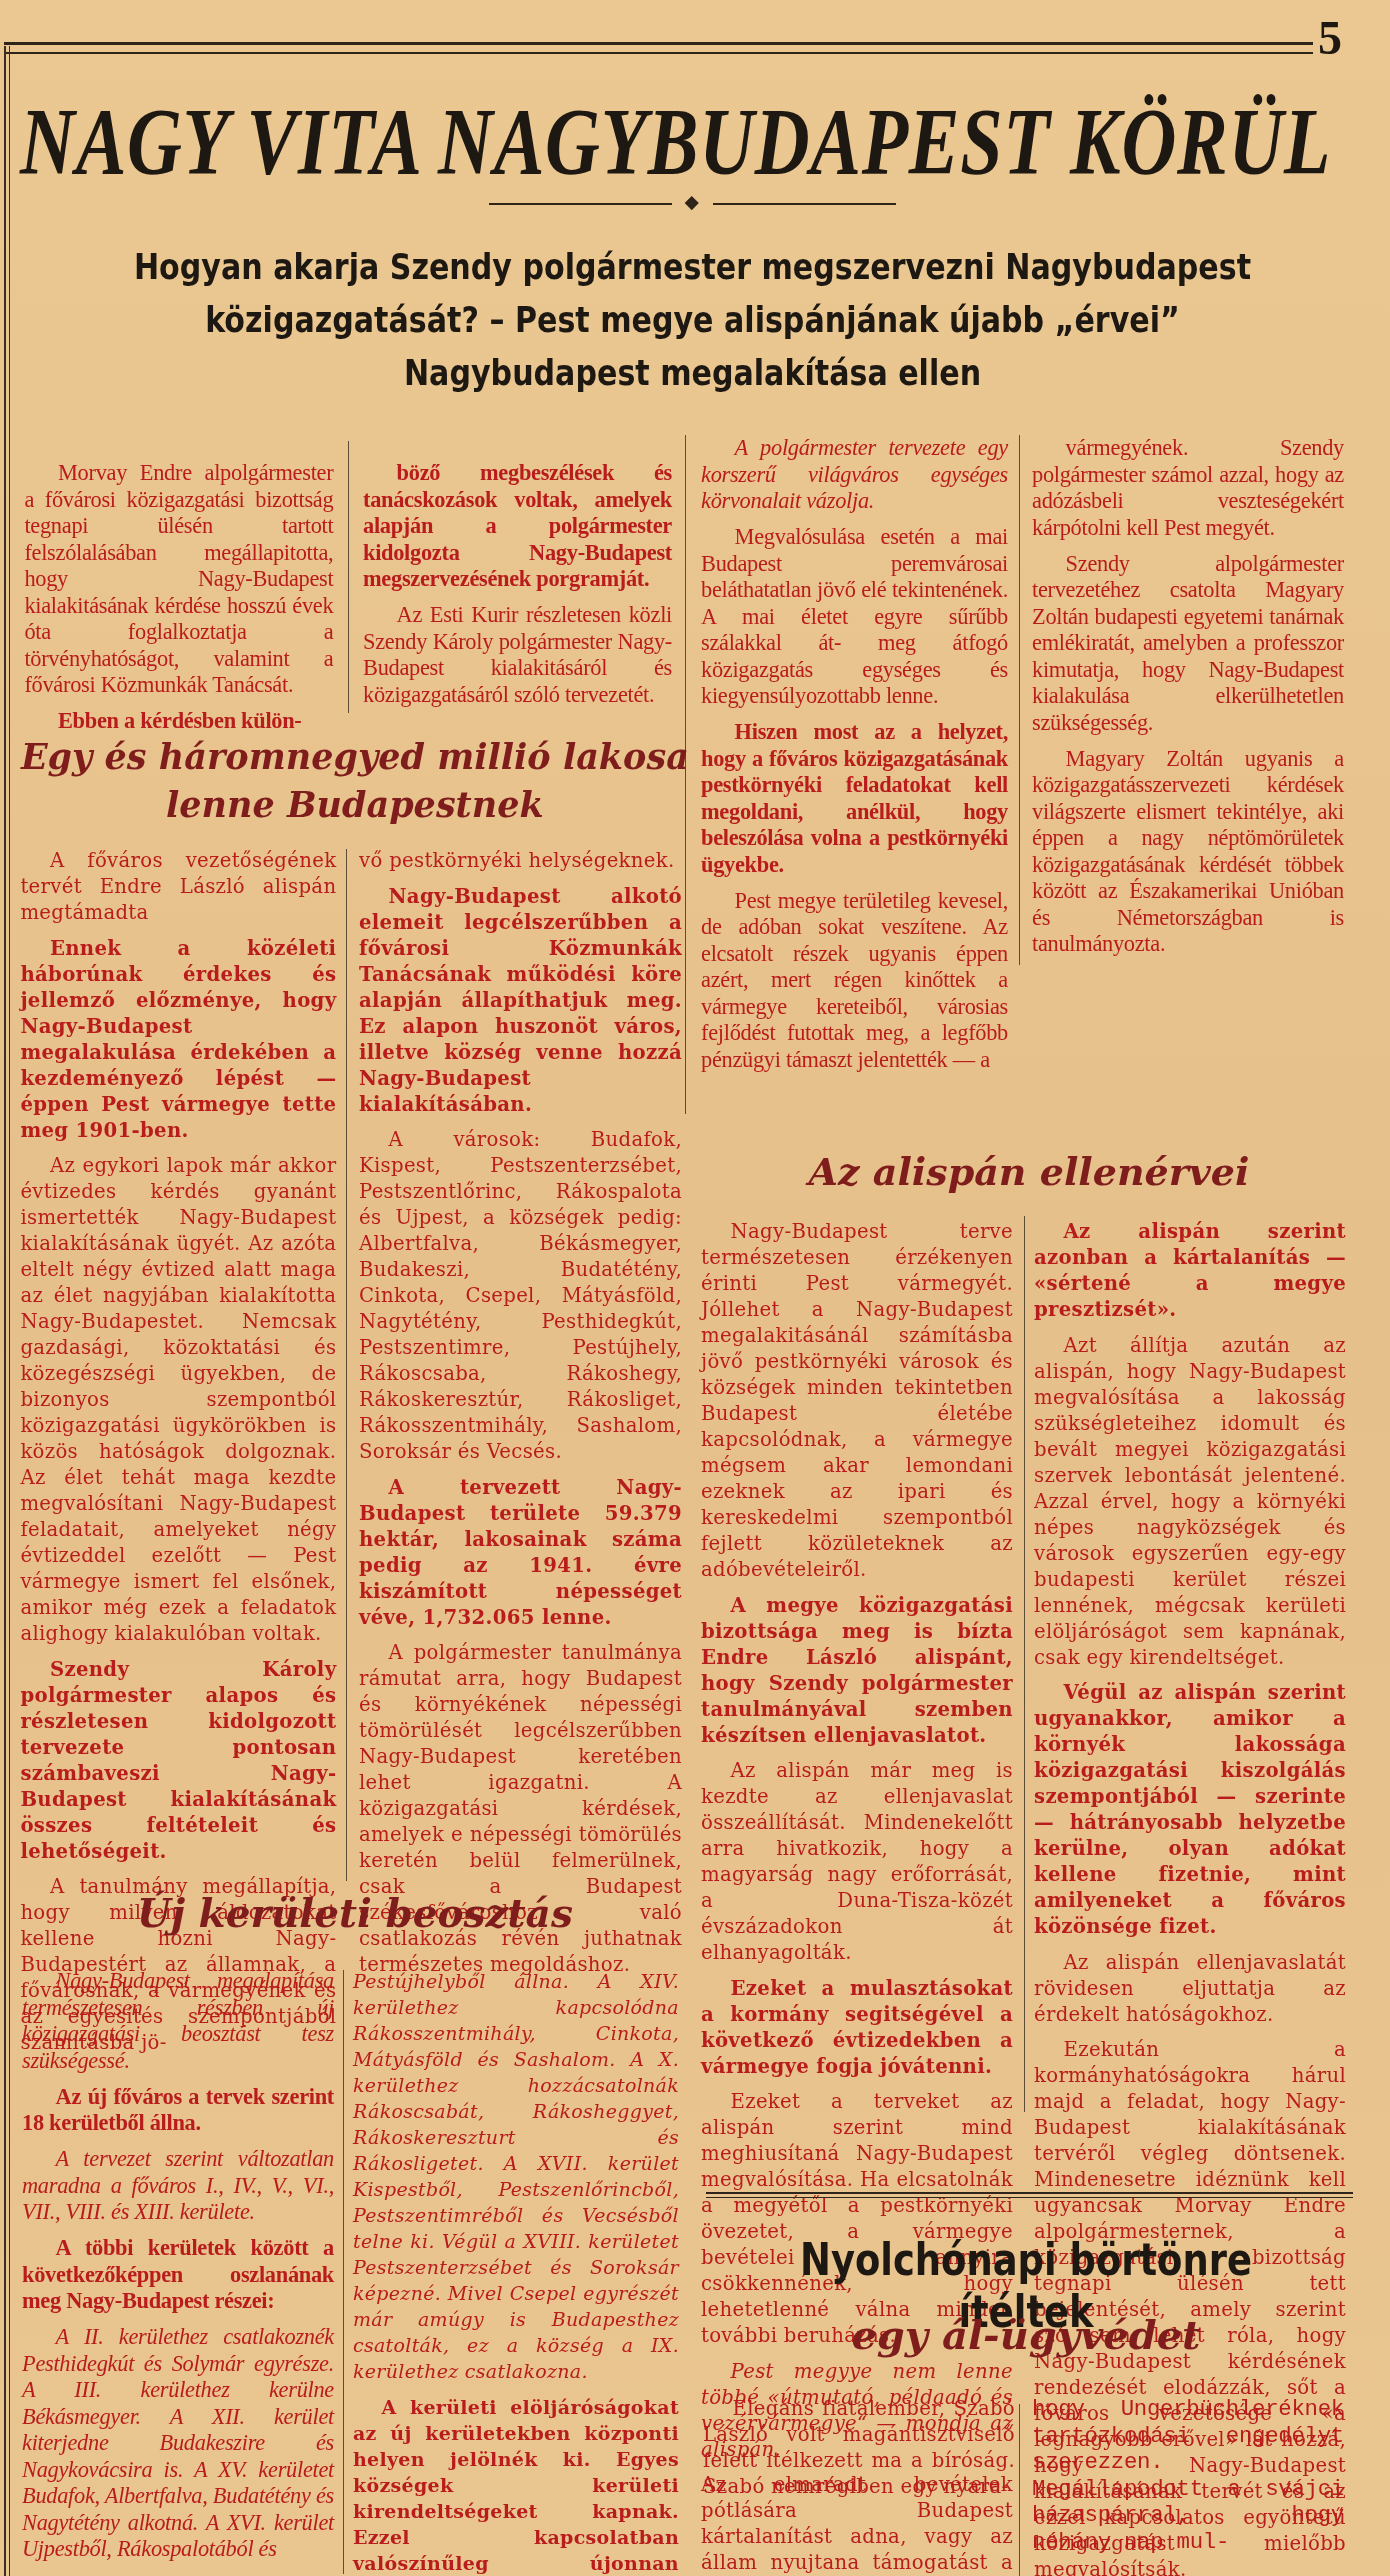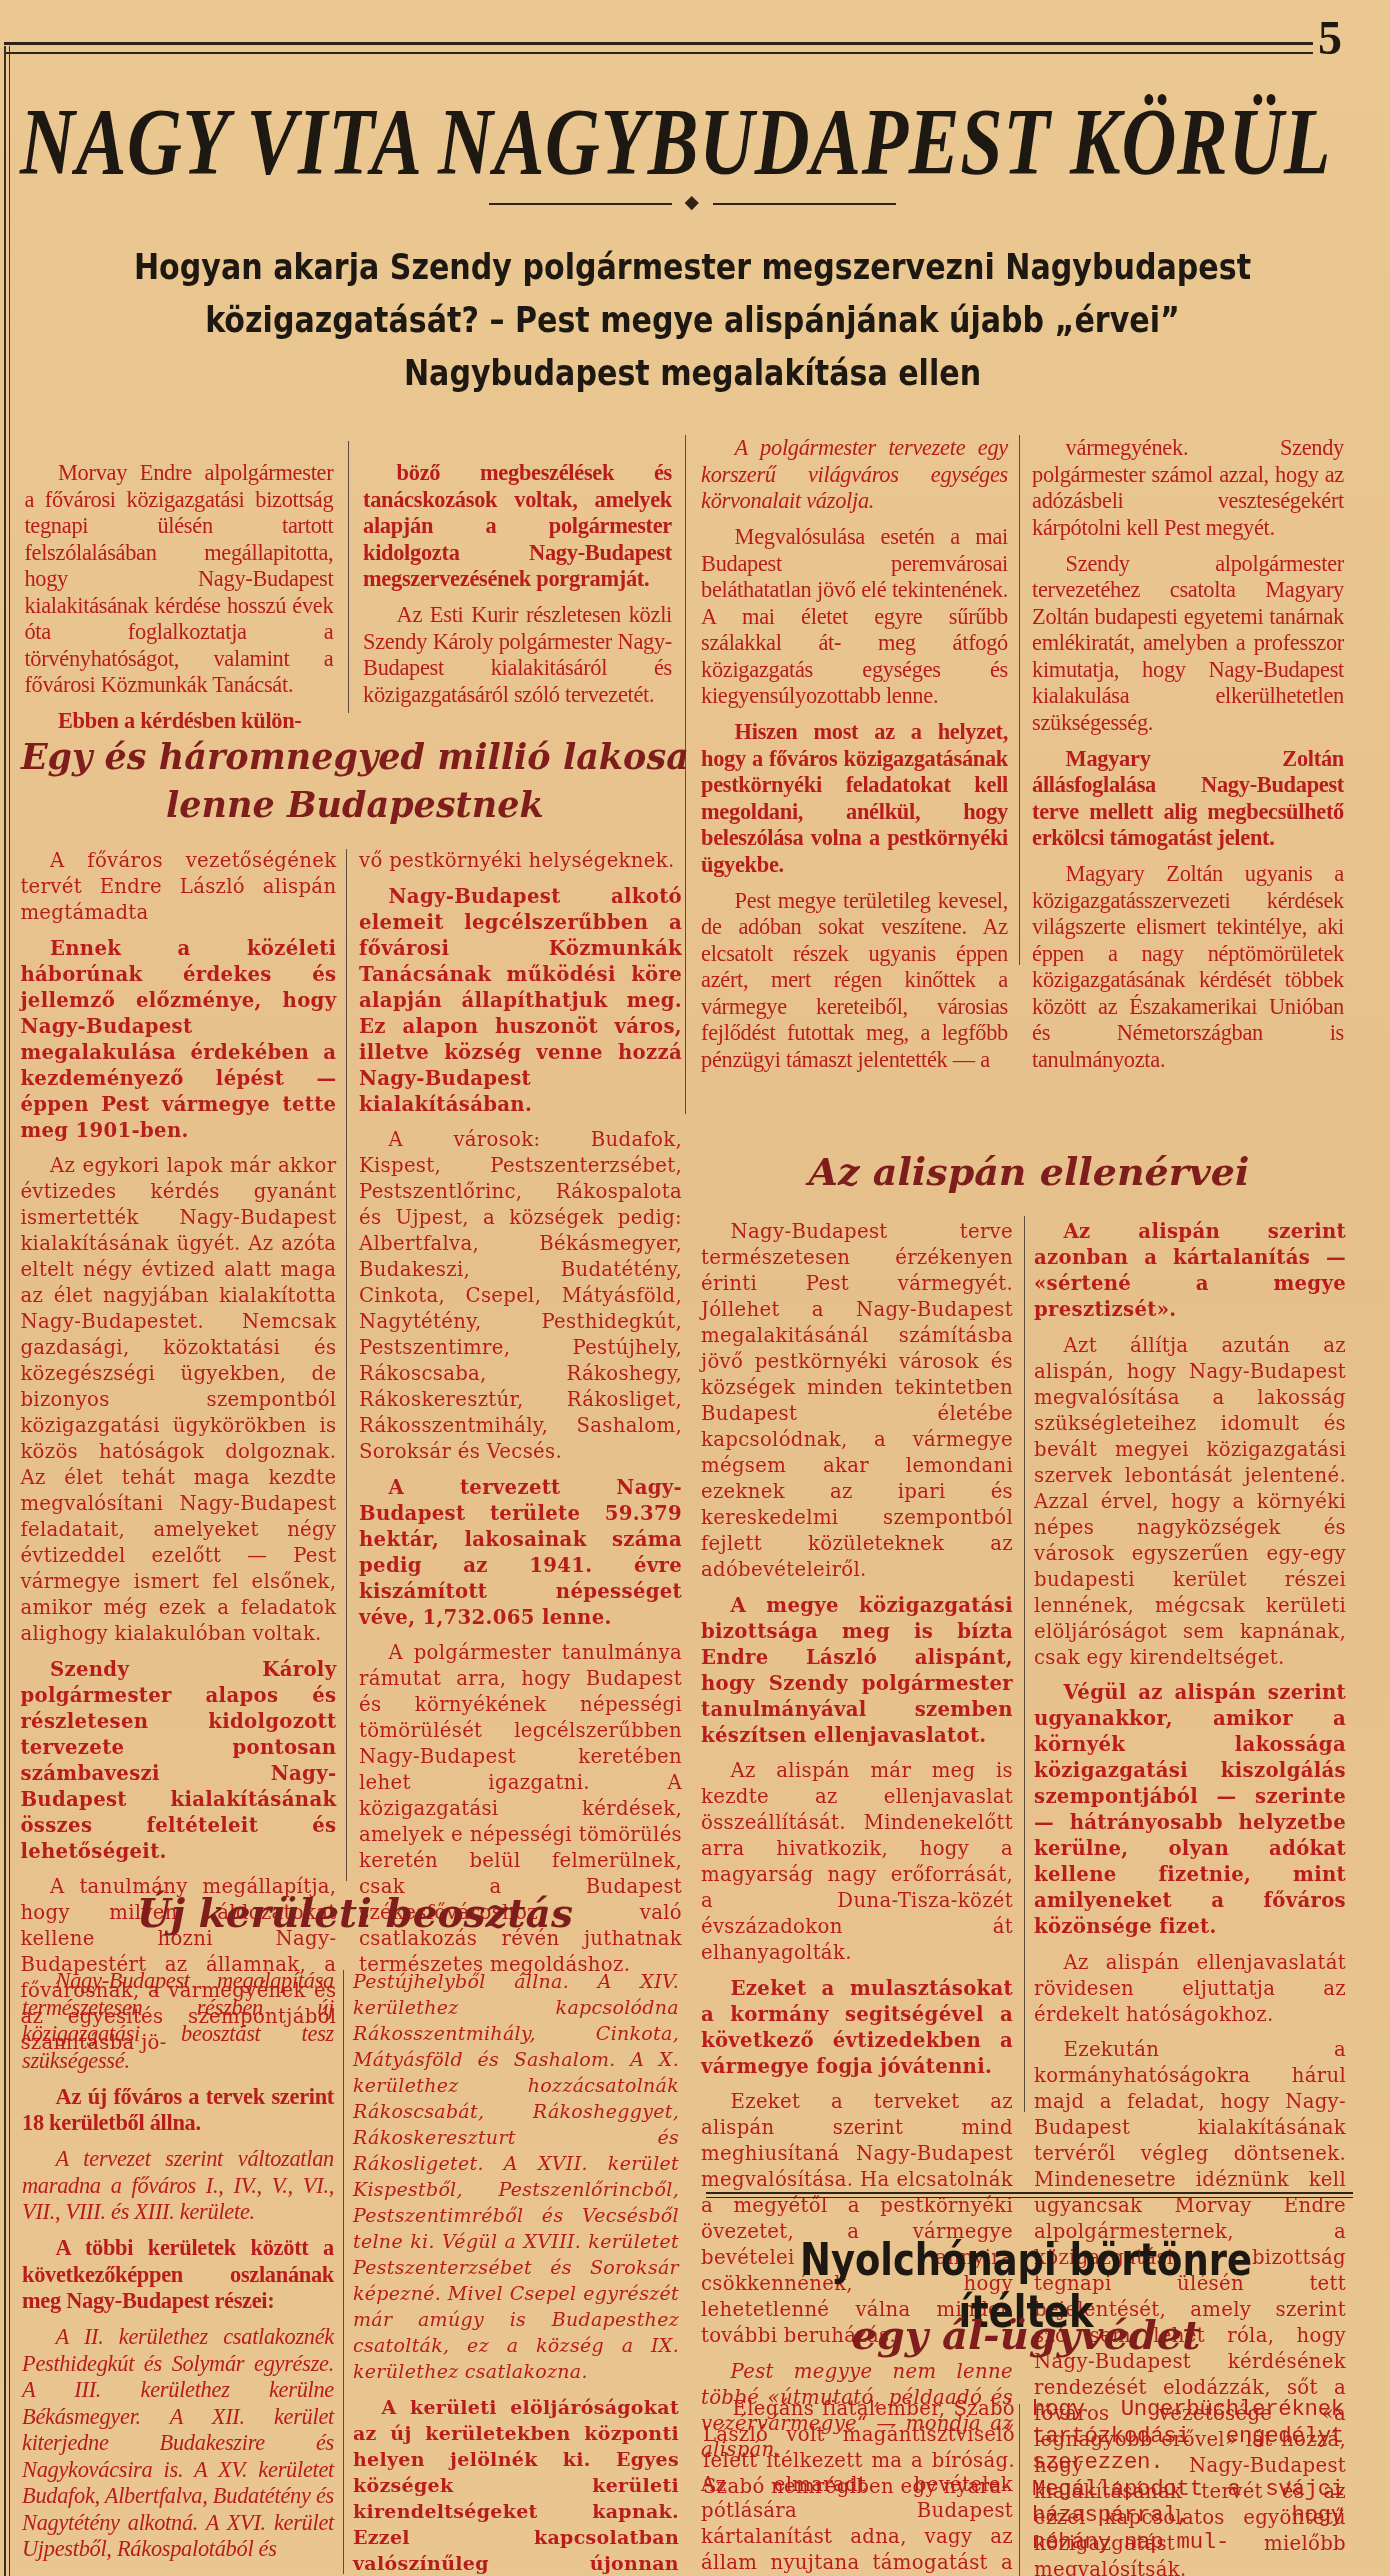--- a/index.html
+++ b/index.html
@@ -60,21 +60,20 @@
 <div class="col c-narrow" style="left:701px; top:435px; width:307px;">
     <p class="i">A polgármester tervezete egy korszerű világváros egységes körvonalait vázolja.</p>
     <p>Megvalósulása esetén a mai Budapest peremvárosai beláthatatlan jövő elé tekintenének. A mai életet egyre sűrűbb szálakkal át- meg átfogó közigazgatás egységes és kiegyensúlyozottabb lenne.</p>
     <p class="b">Hiszen most az a helyzet, hogy a főváros közigazgatásának pestkörnyéki feladatokat kell megoldani, anélkül, hogy beleszólása volna a pestkörnyéki ügyekbe.</p>
     <p>Pest megye területileg kevesel, de adóban sokat veszítene. Az elcsatolt részek ugyanis éppen azért, mert régen kinőttek a vármegye kereteiből, városias fejlődést futottak meg, a legfőbb pénzügyi támaszt jelentették — a</p>
   </div>
 <div class="vrule" style="left:1019px; top:435px; height:530px;"></div>
 <div class="col c-narrow" style="left:1032px; top:435px; width:312px;">
     <p>vármegyének. Szendy polgármester számol azzal, hogy az adózásbeli veszteségekért kárpótolni kell Pest megyét.</p>
     <p>Szendy alpolgármester tervezetéhez csatolta Magyary Zoltán budapesti egyetemi tanárnak emlékiratát, amelyben a professzor kimutatja, hogy Nagy-Budapest kialakulása elkerülhetetlen szükségesség.</p>
-    <p class="b">Magyary Zoltán állásfoglalása Nagy-Budapest terve mellett alig megbecsülhető erkölcsi támogatást jelent.</p>
     <p>Magyary Zoltán ugyanis a közigazgatásszervezeti kérdések világszerte elismert tekintélye, aki éppen a nagy néptömörületek közigazgatásának kérdését többek között az Északamerikai Unióban és Németországban is tanulmányozta.</p>
   </div>
 
 <div class="h2" style="left:20.4px; top:733px; width:669px; font-size:35px; line-height:48px;">Egy és háromnegyed millió lakosa lenne Budapestnek</div>
 <div class="col c-wide" style="left:20.4px; top:848px; width:316px;">
     <p>A főváros vezetőségének tervét Endre László alispán megtámadta</p>
     <p class="b">Ennek a közéleti háborúnak érdekes és jellemző előzménye, hogy Nagy-Budapest megalakulása érdekében a kezdeményező lépést — éppen Pest vármegye tette meg 1901-ben.</p>
     <p>Az egykori lapok már akkor évtizedes kérdés gyanánt ismertették Nagy-Budapest kialakításának ügyét. Az azóta eltelt négy évtized alatt maga az élet nagyjában kialakította Nagy-Budapestet. Nemcsak gazdasági, közoktatási és közegészségi ügyekben, de bizonyos szempontból közigazgatási ügykörökben is közös hatóságok dolgoznak. Az élet tehát maga kezdte megvalósítani Nagy-Budapest feladatait, amelyeket négy évtizeddel ezelőtt — Pest vármegye ismert fel elsőnek, amikor még ezek a feladatok alighogy kialakulóban voltak.</p>
     <p class="b">Szendy Károly polgármester alapos és részletesen kidolgozott tervezete pontosan számbaveszi Nagy-Budapest kialakításának összes feltételeit és lehetőségeit.</p>
     <p>A tanulmány megállapítja, hogy milyen áldozatokat kellene hozni Nagy-Budapestért az államnak, a fővárosnak, a vármegyének és az egyesítés szempontjából számításba jö-</p>

